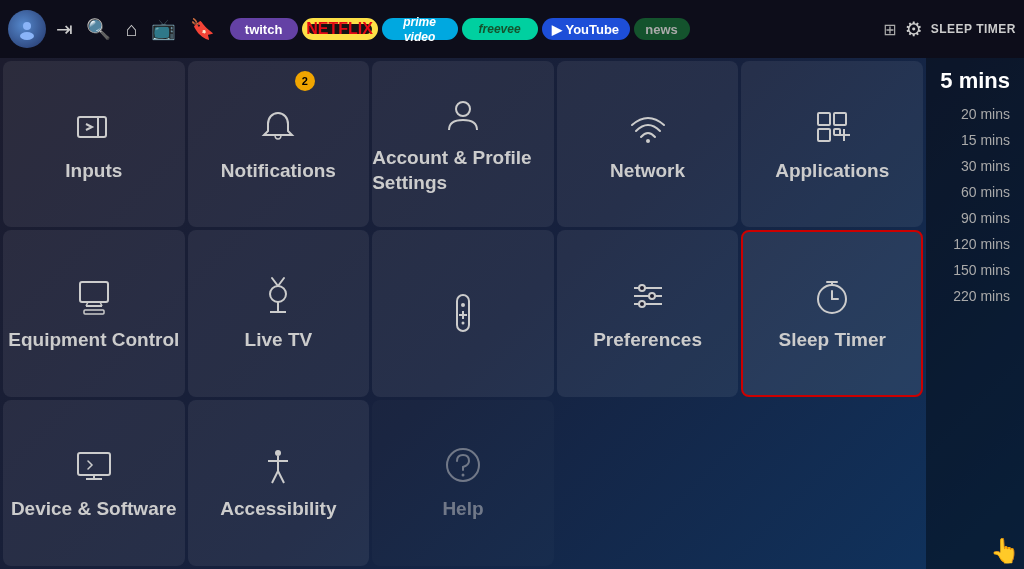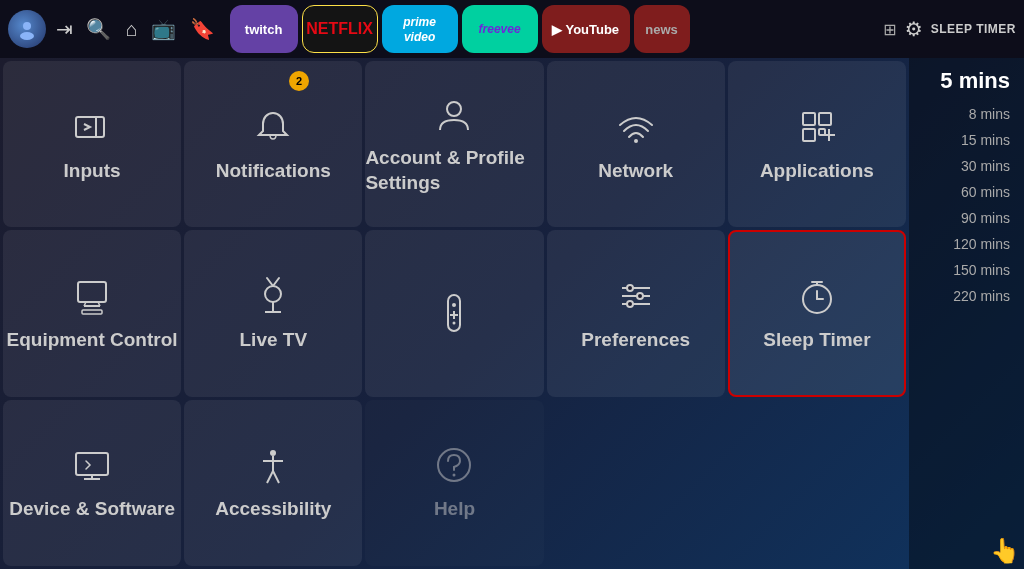--- a/index.html
+++ b/index.html
@@ -51,39 +51,39 @@
 
     .nav-apps {
       display: flex;
       align-items: center;
       gap: 4px;
       margin-left: 8px;
       flex: 1;
     }
 
     .app-tile {
-      height: 48px;
+      height: 22px;
       border-radius: 12px;
       display: flex;
       align-items: center;
       justify-content: center;
       padding: 0 10px;
       font-weight: bold;
       font-size: 13px;
       cursor: pointer;
       flex-shrink: 0;
     }
 
     .app-twitch { background: #6441a5; color: white; width: 68px; }
-    .app-netflix { background: #141414; color: #e50914; font-size: 16px; width: 76px; border: 1px solid #fde047; }
+    .app-netflix { background: #141414; color: #e50914; font-size: 16px; width: 76px; border: 6px solid #fde047; }
     .app-prime { background: #00a8e0; color: white; font-size: 11px; width: 76px; flex-direction: column; gap: 1px; }
     .app-prime span { font-size: 12px; font-style: italic; }
-    .app-freevee { background: #00d0a0; color: #6d28d9; font-size: 12px; width: 76px; font-style: italic; }
-    .app-youtube { background: #7f1d1d; color: white; width: 88px; font-size: 13px; }
-    .app-news { background: #7f1d1d; color: #aaaaaa; width: 56px; font-size: 13px; }
+    .app-freevee { background: #00d0a0; color: #14532d; font-size: 12px; width: 76px; font-style: italic; }
+    .app-youtube { background: #1d4ed8; color: white; width: 88px; font-size: 13px; }
+    .app-news { background: #14532d; color: #aaaaaa; width: 56px; font-size: 13px; }
 
     .nav-right {
       display: flex;
       align-items: center;
       gap: 8px;
       margin-left: auto;
     }
 
     .nav-grid-icon {
       color: #aaaaaa;
@@ -155,21 +155,21 @@
       height: 20px;
       font-size: 11px;
       font-weight: bold;
       display: flex;
       align-items: center;
       justify-content: center;
     }
 
     
     .side-panel {
-      width: 115px;
+      width: 98px;
       background: rgba(0,0,0,0.4);
       display: flex;
       flex-direction: column;
       align-items: flex-end;
       padding: 8px 14px 8px 8px;
       gap: 6px;
     }
 
     .time-option {
       color: #aaaaaa;
@@ -404,21 +404,21 @@
         <path d="M16 18 Q16 12 22 12 Q28 12 28 18 Q28 22 22 24 L22 27" stroke="#ccc" stroke-width="2" fill="none" stroke-linecap="round"></path>
         <circle cx="22" cy="32" r="1.5" fill="#ccc"></circle>
       </svg>
       <span class="tile-label">Help</span>
     </div>
 
   </div>
 
   <div class="side-panel">
     <div class="time-option active">5 mins</div>
-    <div class="time-option">8 mins</div>
+    <div class="time-option">20 mins</div>
     <div class="time-option">15 mins</div>
     <div class="time-option">30 mins</div>
     <div class="time-option">60 mins</div>
     <div class="time-option">90 mins</div>
     <div class="time-option">120 mins</div>
     <div class="time-option">150 mins</div>
     <div class="time-option">220 mins</div>
     <span class="finger-icon">👆</span>
   </div>
 

